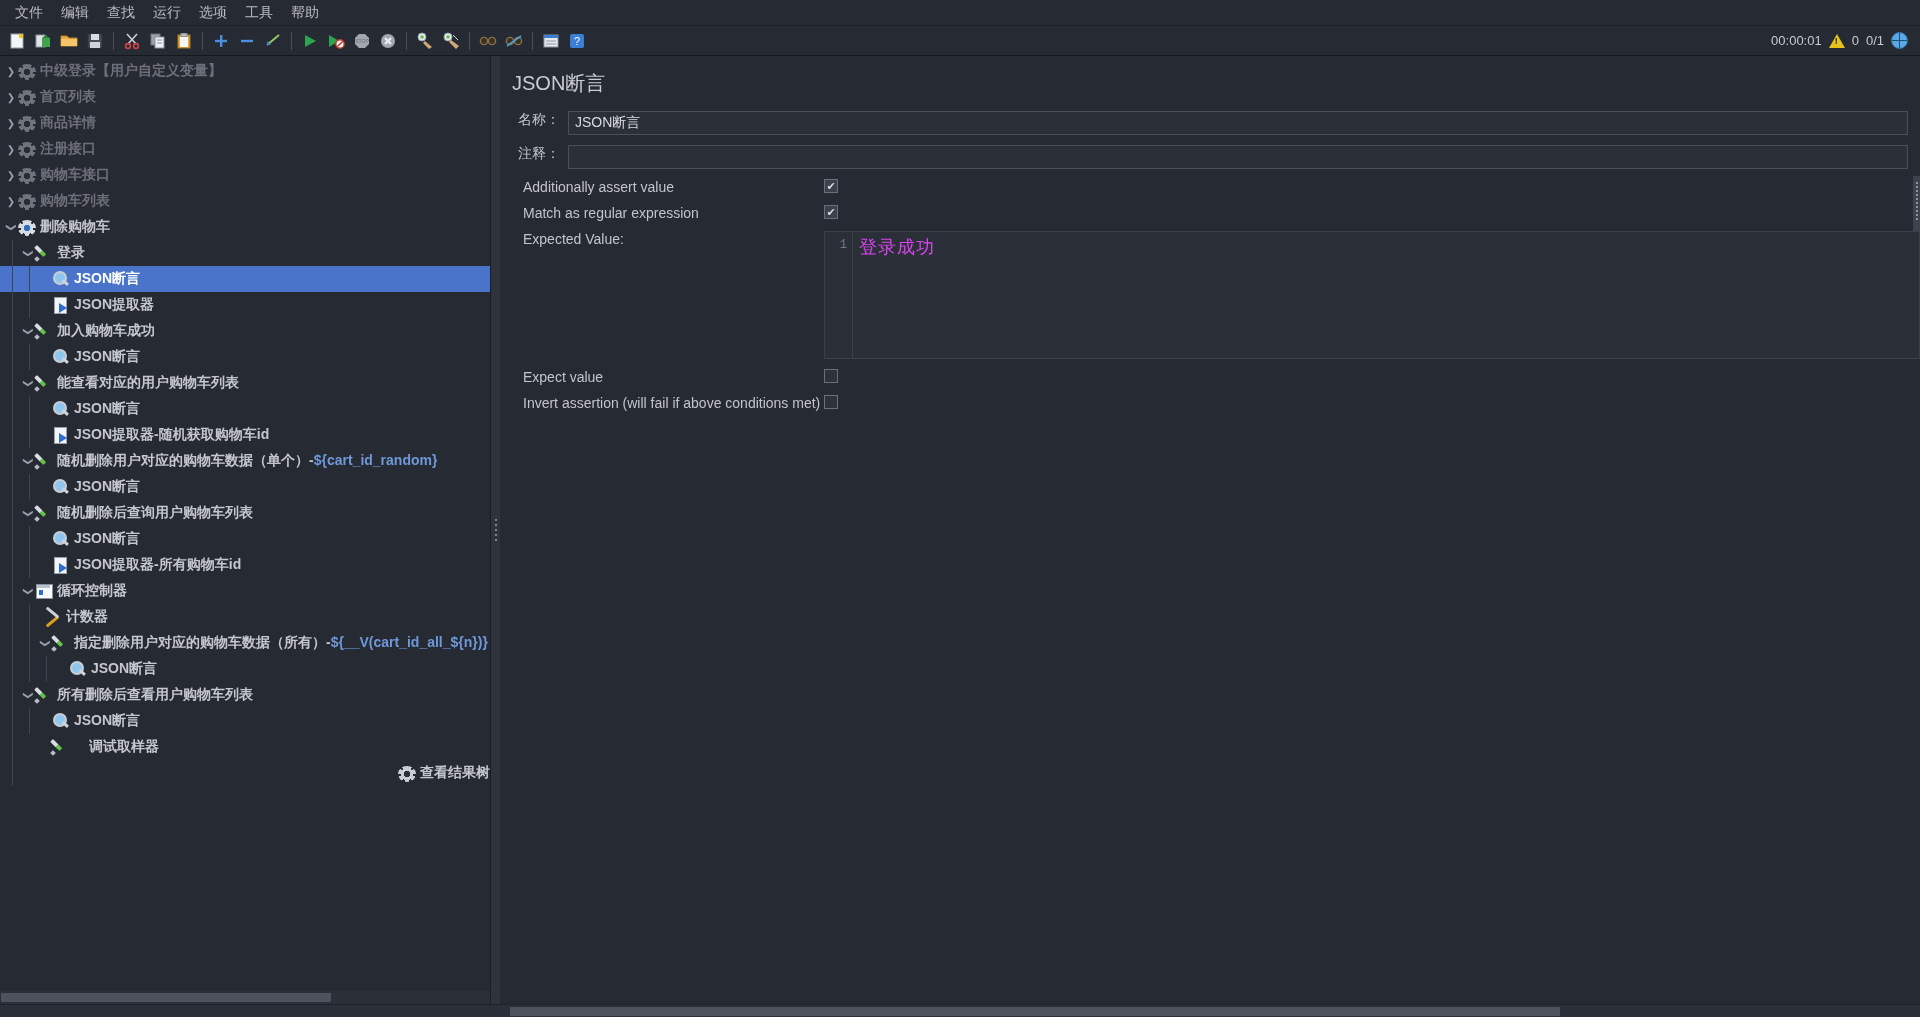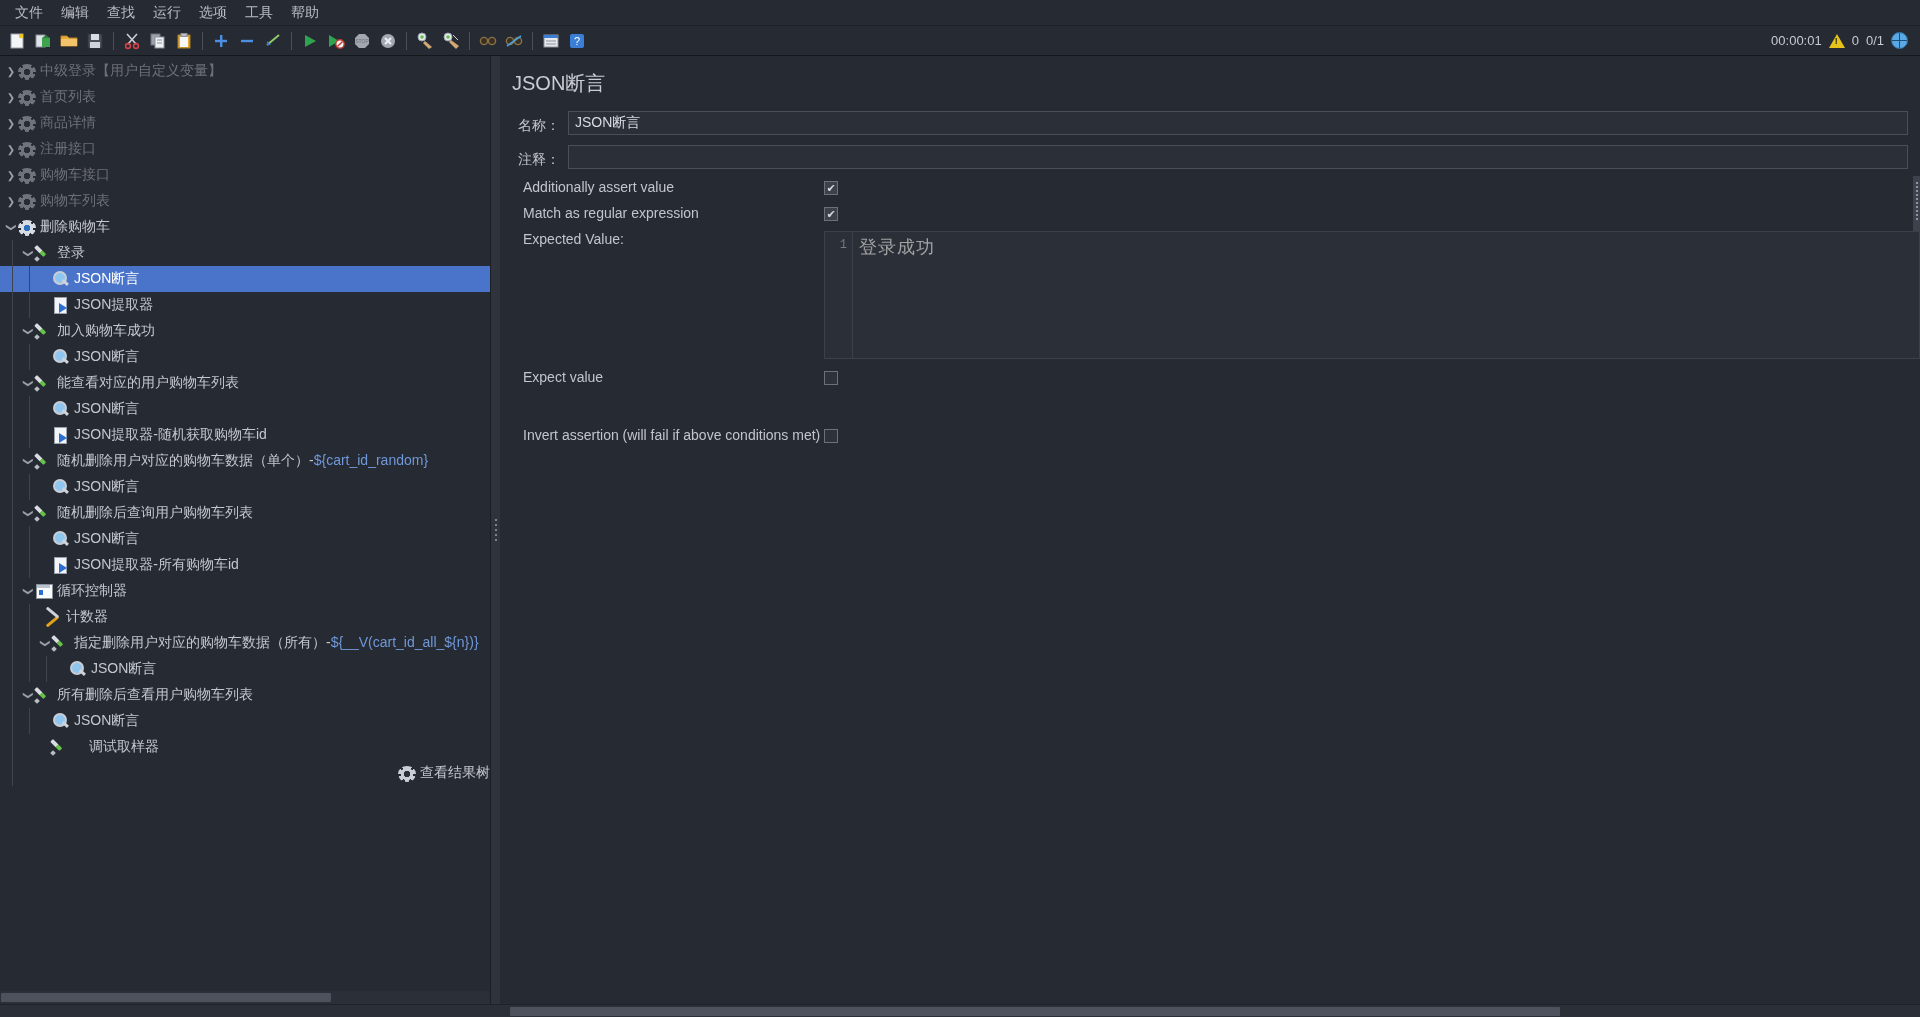--- a/index.html
+++ b/index.html
@@ -100,21 +100,21 @@
     width: 14px; flex: 0 0 14px;
     display: flex; align-items: center; justify-content: center;
     color: #9aa0ab; font-size: 10px;
   }
   .tw.none { visibility: hidden; }
   .t-icon {
     width: 18px; height: 18px; flex: 0 0 18px;
     margin-right: 4px;
     display: inline-block; position: relative;
   }
-  .t-label { overflow: hidden; text-overflow: clip; }
+  .t-label { overflow: hidden; text-overflow: clip; font-weight: bold; }
   .t-var { color: #6f98d8; }
   
   .guide {
     position: absolute; top: 0; bottom: 0; width: 1px; background: #3e4450;
   }
 
   
   .ic-gear {
     width: 16px; height: 16px; margin-top: 1px;
     border-radius: 50%;
@@ -200,21 +200,21 @@
     background: #262a33;
     display: flex; flex-direction: column;
     position: relative;
     overflow: hidden;
   }
   .rp-inner { padding: 14px 0 0 12px; flex: 1; position: relative; }
   .panel-title {
     color: #c9ccd3; font-size: 20px; margin: 0 0 14px 0;
     font-weight: normal;
   }
-  .form-row { display: flex; align-items: flex-end; margin-bottom: 10px; }
+  .form-row { display: flex; align-items: flex-start; margin-bottom: 10px; }
   .form-label {
     color: #c2c5cc; font-size: 14px;
     width: 312px; flex: 0 0 312px;
     padding-left: 11px;
   }
   .form-label.rt { text-align: right; width: 48px; flex: 0 0 48px; padding-left: 0; margin-right: 8px;}
   .txt-input {
     background: #2b2f38;
     border: 1px solid #4a4f5a;
     color: #d7dae0;
@@ -247,21 +247,21 @@
   .ev-gutter {
     width: 28px; flex: 0 0 28px;
     background: #2b2f38;
     border-right: 1px solid #3b4049;
     color: #737885; font-size: 12px;
     text-align: right; padding: 6px 5px 0 0;
     font-family: "Liberation Mono", "DejaVu Sans Mono", monospace;
   }
   .ev-body {
     flex: 1; padding: 3px 6px;
-    color: #a3a3a3; font-size: 18px;
+    color: #d946ef; font-size: 18px;
     letter-spacing: 1px;
   }
   .ev-row { display: flex; align-items: flex-start; margin-bottom: 10px; }
 
   
   .side-handle {
     position: absolute; right: 0; top: 120px;
     width: 7px; height: 55px; background: #3d424c;
   }
   .side-handle::after {
@@ -691,21 +691,21 @@
             <div class="ev-body">登录成功</div>
           </div>
         </div>
 
         <div class="form-row">
           <div class="form-label">Expect value</div>
           <div class="cb off"></div>
         </div>
 
         <div class="form-row">
-          <div class="form-label" style="width:312px;flex:0 0 312px;margin-top:32px;">Invert assertion (will fail if above conditions met)</div>
+          <div class="form-label" style="width:312px;flex:0 0 312px;">Invert assertion (will fail if above conditions met)</div>
           <div class="cb off"></div>
         </div>
 
       </div>
       <div class="side-handle"></div>
     </div>
   </div>
 
   <div class="hbar">
     <div class="thumb"></div>

